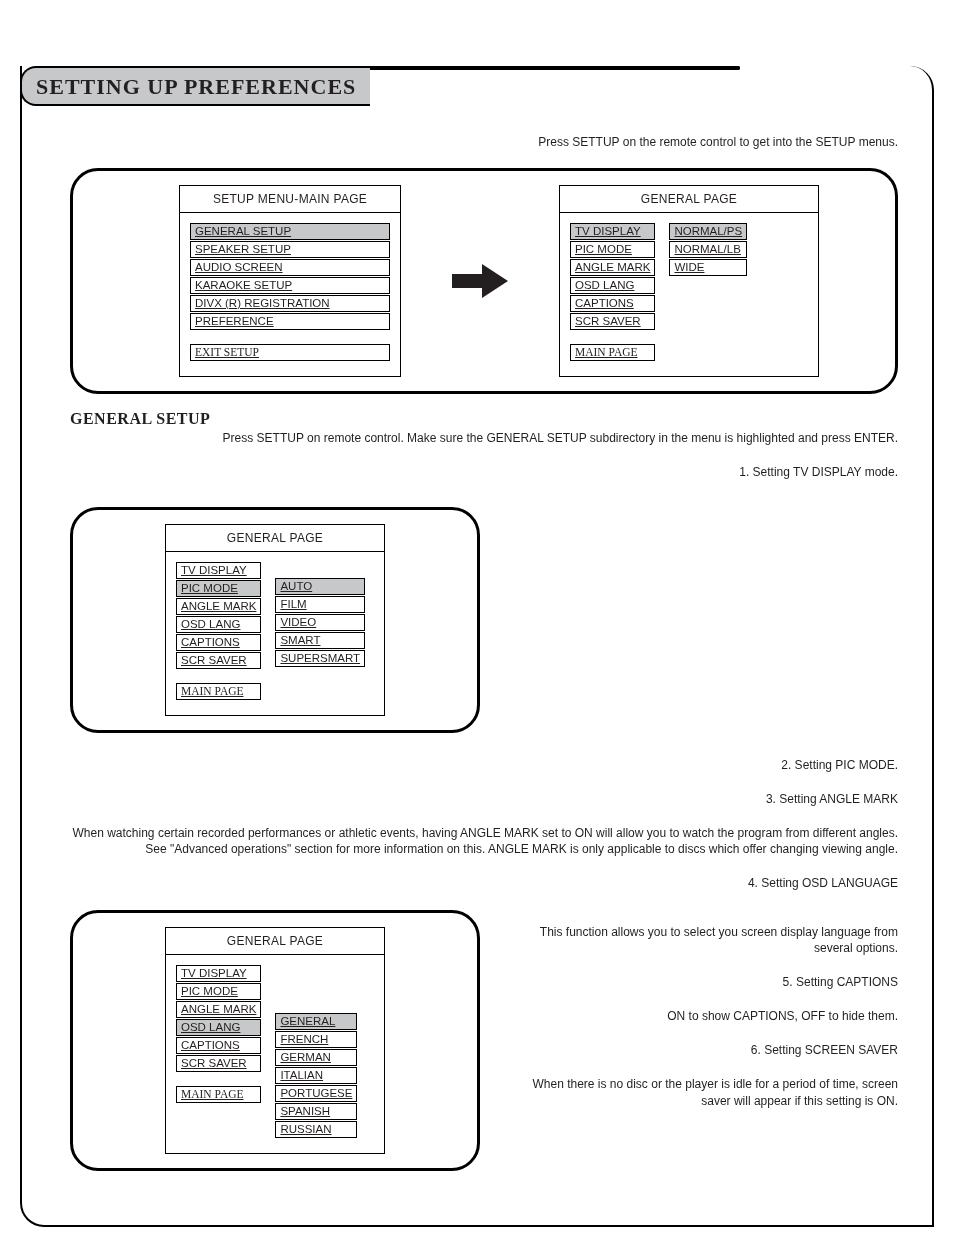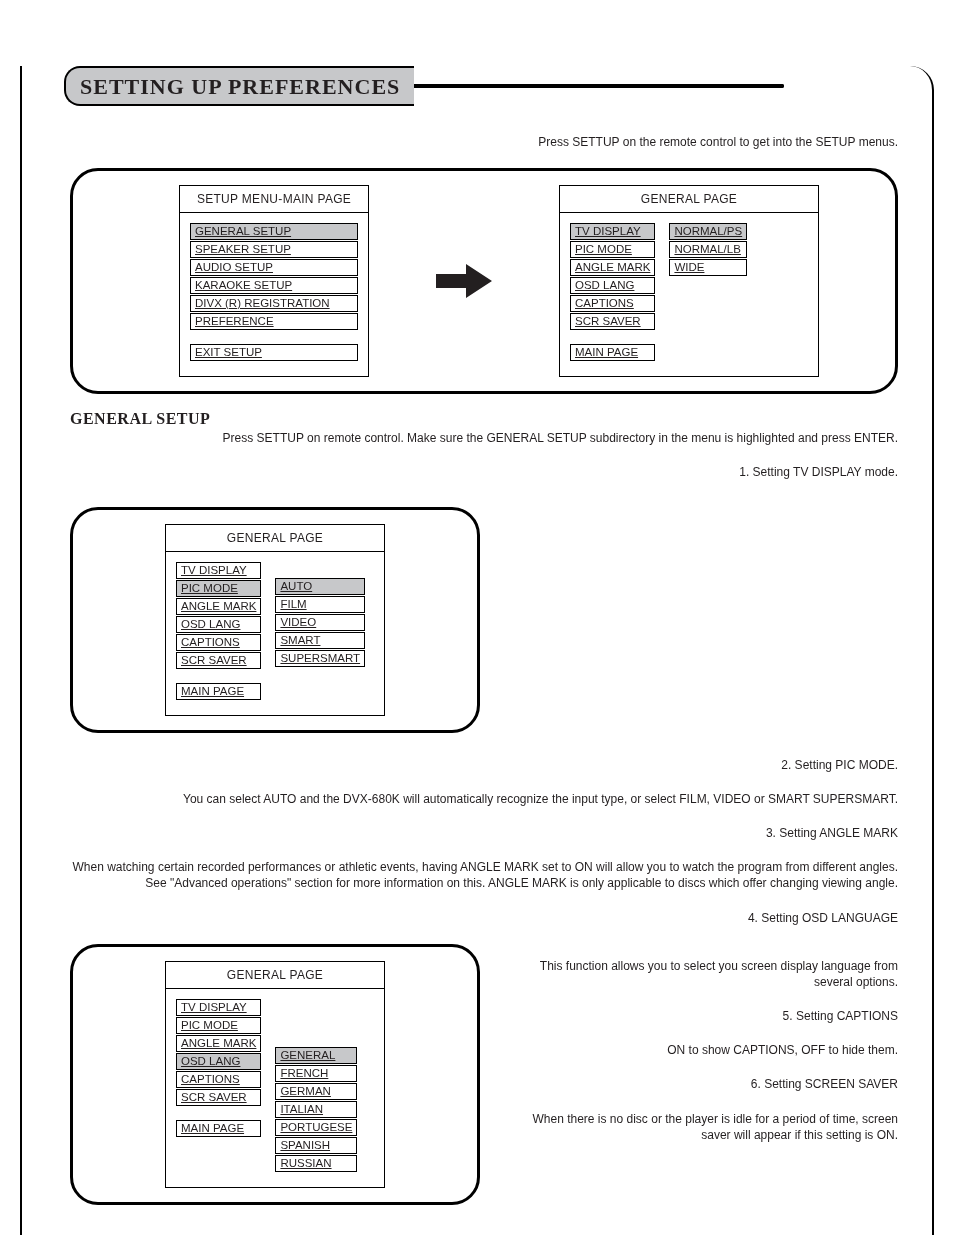--- a/index.html
+++ b/index.html
@@ -18,24 +18,23 @@
     border-bottom-left-radius: 24px;
     border-bottom-right-radius: 0;
     border-top-left-radius: 0;
     border-top: none;
     padding: 0 0 40px 0;
     position: relative;
   }
   
   .banner-row {
     display: flex;
-    align-items: center;
+    align-items: flex-start;
     margin-top: 36px;
     margin-left: -2px; 
-    padding-left: 44px;
   }
   .banner {
     background: #C7C8CA;
     border: 2px solid #000;
     border-right: none;
     border-top-left-radius: 16px;
     border-bottom-left-radius: 16px;
     padding: 6px 14px 4px 14px;
     font-family: Georgia, 'Times New Roman', serif;
     font-weight: 900;
@@ -57,21 +56,21 @@
   
   .diagram-wrap {
     border: 3px solid #000;
     border-radius: 28px;
     padding: 14px 18px;
     margin: 8px 0 14px 0;
   }
   .diagram-flex { display: flex; align-items: center; gap: 18px; }
   .menu-card {
     border: 1px solid #000;
-    width: 190px;
+    width: 222px;
     font-family: 'Segoe UI', Arial, sans-serif;
     font-size: 12px;
     background: #fff;
   }
   .menu-card.wide { width: 260px; }
   .menu-title {
     text-align: center;
     padding: 6px 4px;
     border-bottom: 1px solid #000;
     letter-spacing: 0.3px;
@@ -82,21 +81,21 @@
   .menu-item {
     border: 1px solid #000;
     padding: 0 4px;
     margin-bottom: 1px;
     text-decoration: underline;
     white-space: nowrap;
     font-size: 11.5px;
     line-height: 15px;
   }
   .menu-item.sel { background: #C7C8CA; }
-  .menu-item.gap-top { margin-top: 14px; }
+  .menu-item.gap-top { margin-top: 14px; font-family: Liberation Serif, serif; }
   .arrow-icon { flex: 0 0 auto; }
   .arrow-icon svg { display: block; }
 
   .section-head {
     font-family: Georgia, 'Times New Roman', serif;
     font-weight: 900;
     font-size: 16px;
     letter-spacing: 0.5px;
     margin-top: 16px;
   }
@@ -121,21 +120,21 @@
     <div class="para">Press SETTUP on the remote control to get into the SETUP menus.</div>
 
     <div class="diagram-wrap">
       <div class="diagram-flex">
         <div style="flex:0 0 70px"></div>
         <div class="menu-card">
           <div class="menu-title">SETUP MENU-MAIN PAGE</div>
           <div class="menu-body">
             <div class="menu-item sel">GENERAL SETUP</div>
             <div class="menu-item">SPEAKER SETUP</div>
-            <div class="menu-item">AUDIO SETUP</div>
+            <div class="menu-item">AUDIO SCREEN</div>
             <div class="menu-item">KARAOKE SETUP</div>
             <div class="menu-item">DIVX (R) REGISTRATION</div>
             <div class="menu-item">PREFERENCE</div>
             <div class="menu-item gap-top">EXIT SETUP</div>
           </div>
         </div>
         <div style="flex:1"></div>
         <div class="arrow-icon">
           <svg width="56" height="34">
               <polygon points="0,10 30,10 30,0 56,17 30,34 30,24 0,24" fill="#231F20"></polygon>
@@ -199,21 +198,20 @@
                   </div>
                 </div>
               </div>
             </div>
           </div>
         </div>
       </div>
     </div>
 
     <div class="para">2. Setting PIC MODE.</div>
-    <div class="para">You can select AUTO and the DVX-680K will automatically recognize the input type, or select FILM, VIDEO or SMART SUPERSMART.</div>
     <div class="para">3. Setting ANGLE MARK</div>
     <div class="para">When watching certain recorded performances or athletic events, having ANGLE MARK set to ON will allow you to watch the program from different angles.  See "Advanced operations" section for more information on this.  ANGLE MARK is only applicable to discs which offer changing viewing angle.</div>
     <div class="para">4. Setting OSD LANGUAGE</div>
 
     <div class="two-col small">
       <div class="left">
         <div class="diagram-wrap" style="margin-top:0">
           <div style="display:flex; justify-content:center">
             <div class="menu-card" style="width:220px">
               <div class="menu-title">GENERAL PAGE</div>

